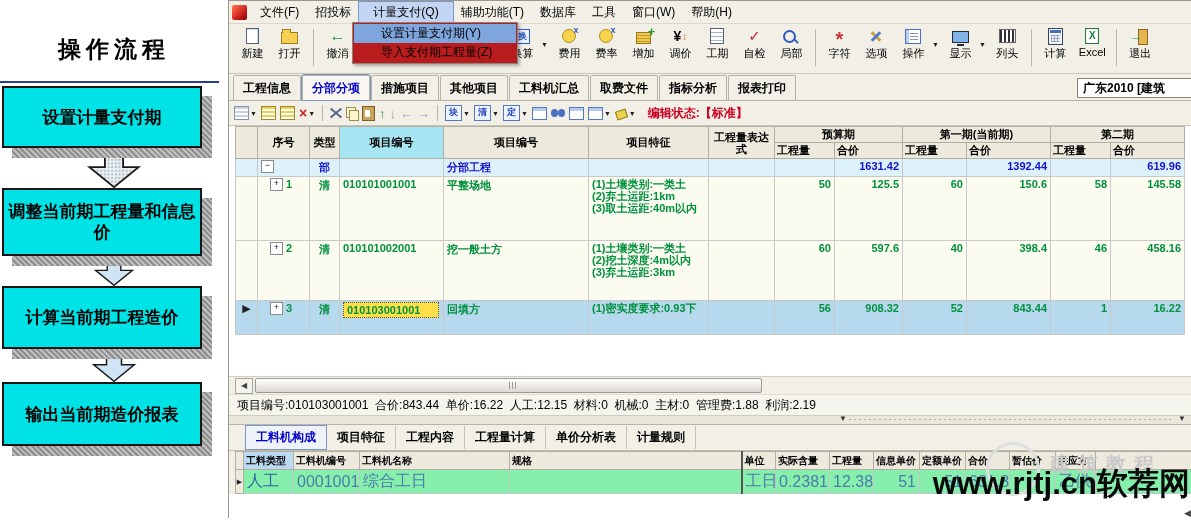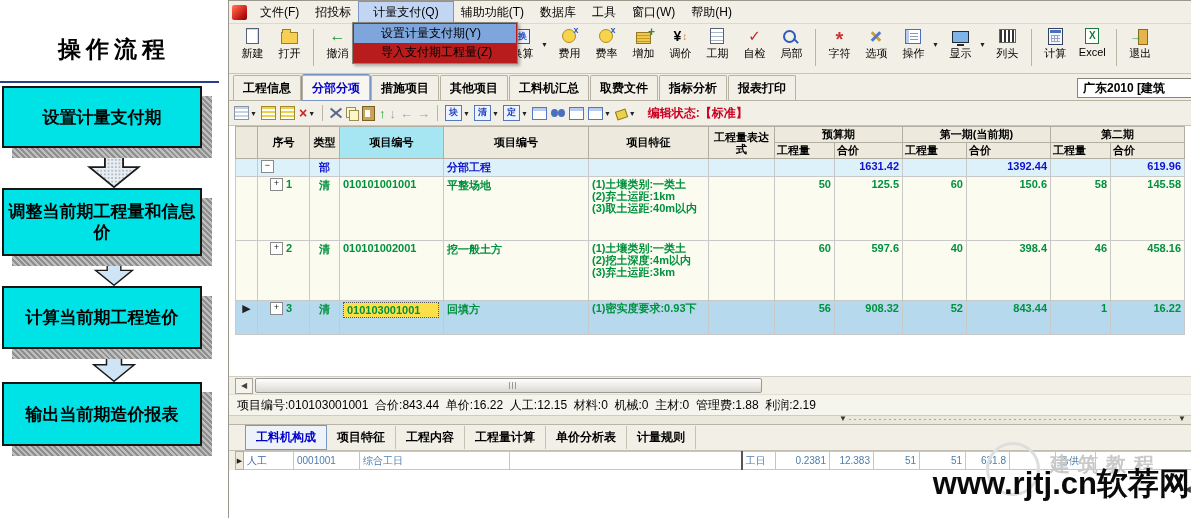--- a/index.html
+++ b/index.html
@@ -160,22 +160,22 @@
   
   .btabs{height:25px;display:flex;align-items:center;padding-left:16px;border-bottom:1px solid #c2bfb2;}
   .btab{padding:3px 10px;font-weight:bold;border-right:1px solid #c5c2b5;white-space:nowrap;}
   .btab.active{color:#0000cd;border:1px solid #7a96c8;background:#eef3fa;}
 
   
   table.bottom{border-collapse:collapse;table-layout:fixed;width:957px;margin-left:6px;}
   table.bottom th{background:#edeadd;border:1px solid #b2afa2;font-size:10px;font-weight:bold;text-align:left;
           padding:1px 2px;white-space:nowrap;overflow:hidden;height:15px;}
   table.bottom th.hl{background:#badbf2;}
-  table.bottom td{border:1px solid #c0c8cc;font-size:10px;padding:1px 3px;white-space:nowrap;overflow:hidden;height:13px;
-          background:#ffffff;color:#4b7cac;}
+  table.bottom td{border:1px solid #c0c8cc;font-size:16px;padding:1px 3px;white-space:nowrap;overflow:hidden;height:13px;
+          background:#86efac;color:#4b7cac;}
   table.bottom td.ind2{background:#edeadd;border-color:#b2afa2;font-size:7px;text-align:center;color:#222;padding:2px 0;}
   table.bottom .numr{text-align:right;}
   table.bottom .dark{color:#2f63a6;}
   th.thick,td.thick{border-left:2px solid #555 !important;}
 
   .bottomfill{flex:1;background:#fff;position:relative;}
   .edgearrow{position:absolute;right:1px;top:14px;font-size:9px;color:#444;}
 
   
   .wm-circle{position:absolute;right:152px;bottom:22px;width:48px;height:48px;border:3px solid #dedede;border-radius:50%;z-index:38;}
@@ -611,20 +611,36 @@
         <col style="width:54px">
         <col style="width:44px">
       <col style="width:46px">
         <col style="width:46px">
         <col style="width:44px">
         <col style="width:46px">
       <col style="width:40px">
         <col>
     </colgroup>
     <tbody>
+        <tr>
+      <th></th>
+      <th class="hl">工料类型</th>
+      <th>工料机编号</th>
+      <th>工料机名称</th>
+      <th>规格</th>
+      <th class="thick">单位</th>
+      <th>实际含量</th>
+      <th>工程量</th>
+      <th>信息单价</th>
+      <th>定额单价</th>
+      <th>合价</th>
+      <th>暂估价</th>
+      <th>供应方</th>
+      <th></th>
+    </tr>
     <tr>
       <td class="ind2">▶</td>
       <td class="dark">人工</td>
       <td>0001001</td>
       <td>综合工日</td>
       <td></td>
       <td class="thick">工日</td>
       <td class="numr">0.2381</td>
       <td class="numr">12.383</td>
       <td class="numr">51</td>

